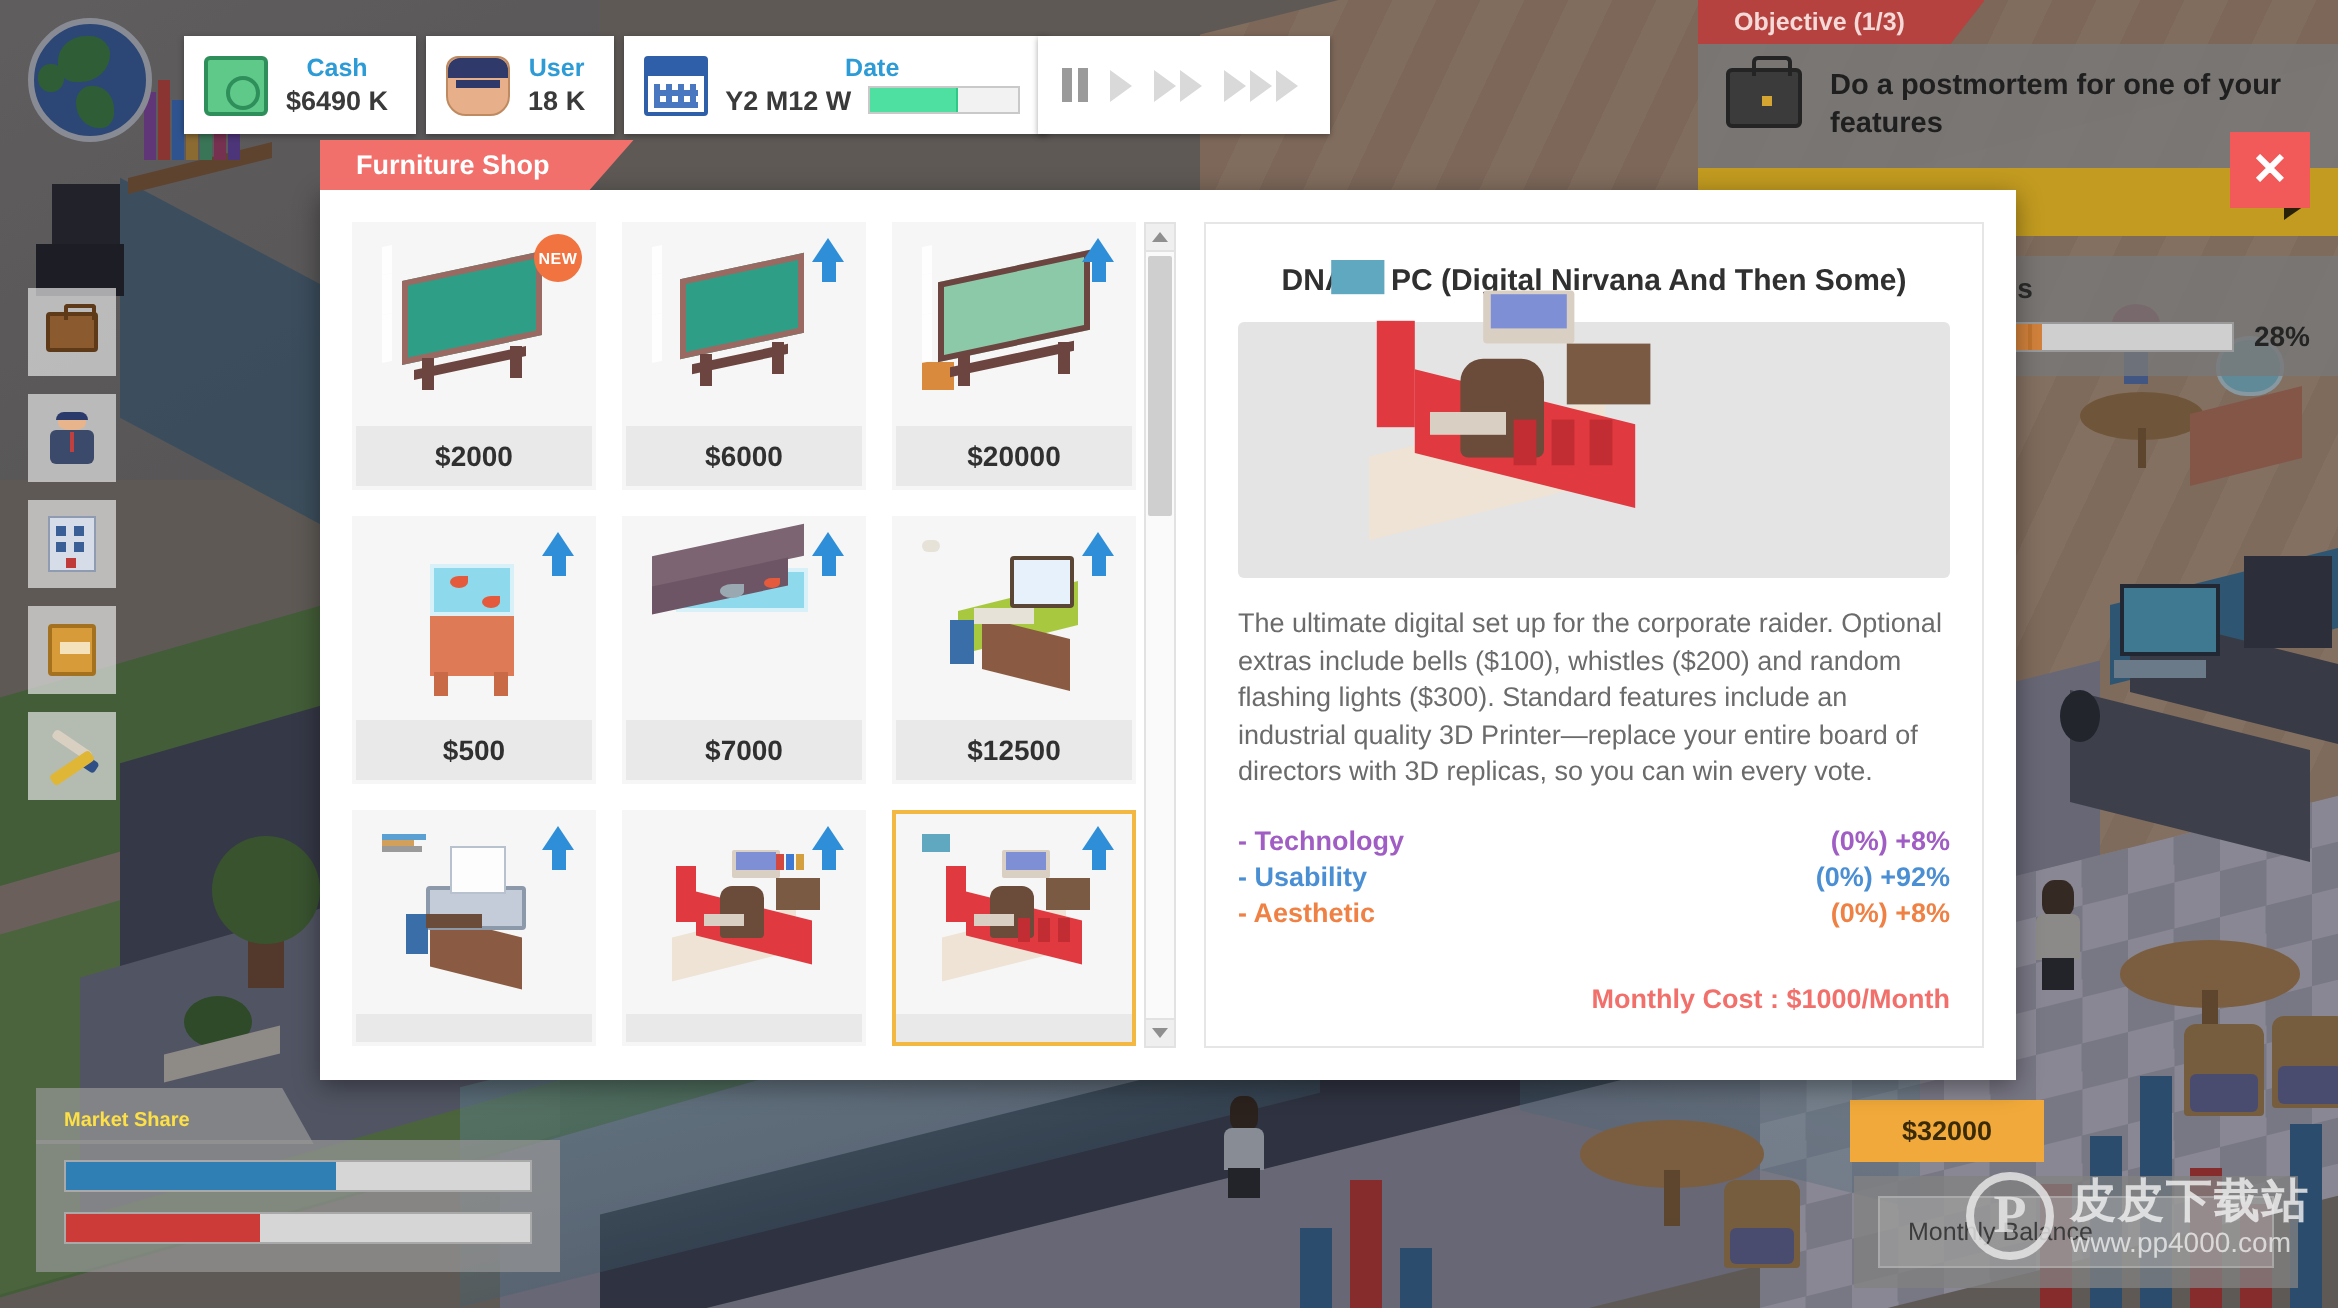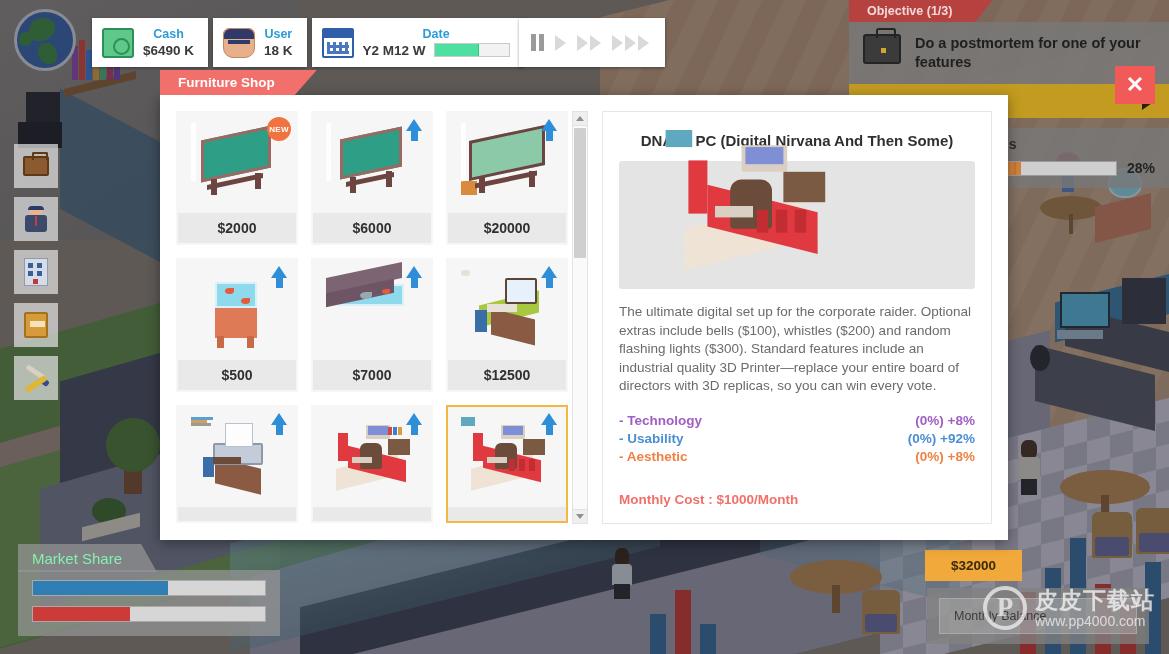--- a/index.html
+++ b/index.html
@@ -186,21 +186,21 @@
   #status-panel .t { color:#2b2b2b; font-size:14px; font-weight:bold; margin-bottom:8px; }
   .status-row { display:flex; align-items:center; gap:10px; }
   .st-bar { flex:1; height:15px; background:#cfcfcf; border:1px solid #9a9a9a; }
   .st-fill { height:100%; background: repeating-linear-gradient(90deg,#d2823c 0 6px,#c4762f 6px 8px); }
   .st-pct { color:#242424; font-size:14px; font-weight:bold; }
 
   
   #market { position:absolute; left:18px; bottom:18px; width:262px; z-index:20; }
   #market .hdr { background:rgba(150,150,150,.72); padding:6px 14px 4px;
     clip-path: polygon(0 0, 47% 0, 53% 100%, 0 100%); }
-  #market .hdr span { color:#86efac; font-size:15px; font-weight:normal; }
+  #market .hdr span { color:#fde047; font-size:10px; font-weight:bold; }
   #market .body { background:rgba(150,150,150,.72); padding:10px 14px 14px; margin-top:-2px; }
   .ms-bar { height:16px; background:#d6d6d6; border:1px solid #a9a9a9; margin-bottom:10px; }
   .ms-bar:last-child { margin-bottom:0; }
   .ms-fill { height:100%; }
 
   
   #price-btn { position:absolute; right:147px; bottom:73px; background:#f0a93a;
     color:#3a2a06; font-size:13.5px; font-weight:bold; padding:8px 26px; z-index:25; cursor:pointer; }
   #balance-panel { position:absolute; right:20px; bottom:10px; width:222px;
     background:rgba(130,130,130,.78); padding:10px 12px; z-index:20; }
@@ -302,21 +302,21 @@
   .sb-dn { width:0;height:0;border-left:4px solid transparent;border-right:4px solid transparent;border-top:5px solid #8f8f8f; }
   #sb-thumb { position:absolute; left:1px; right:1px; top:16px; height:130px; background:#cfcfcf; border-radius:1px; cursor:pointer; }
 
   
   #detail { flex:1; border:1px solid #e6e6e6; padding:14px 16px 10px; display:flex; flex-direction:column; }
   #d-title { text-align:center; font-size:15px; font-weight:bold; color:#303030; margin:6px 0 12px; }
   #d-img { background:#e4e4e4; border-radius:3px; height:128px; display:flex; align-items:center; justify-content:center; }
   #d-desc { color:#6b6b6b; font-size:13.5px; line-height:18.5px; margin-top:14px; }
   .stat { display:flex; justify-content:space-between; font-size:13.5px; font-weight:bold; margin-top:3px; }
   #stats { margin-top:14px;text-align:right; }
-  #d-cost { margin-top:auto; color:#f2706b; font-size:13.5px; font-weight:bold; padding-bottom:6px; }
+  #d-cost { margin-top:auto; text-align:right; color:#f2706b; font-size:13.5px; font-weight:bold; padding-bottom:6px; }
 </style>
 </head>
 <body>
 
 <div id="scene">
   <div class="layer bg-base"></div>
   <div class="layer floor-tan2"></div>
   <div class="layer bg-tl"></div>
   <div class="layer teal-roof"></div>
   <div class="layer floor-tan"></div>

